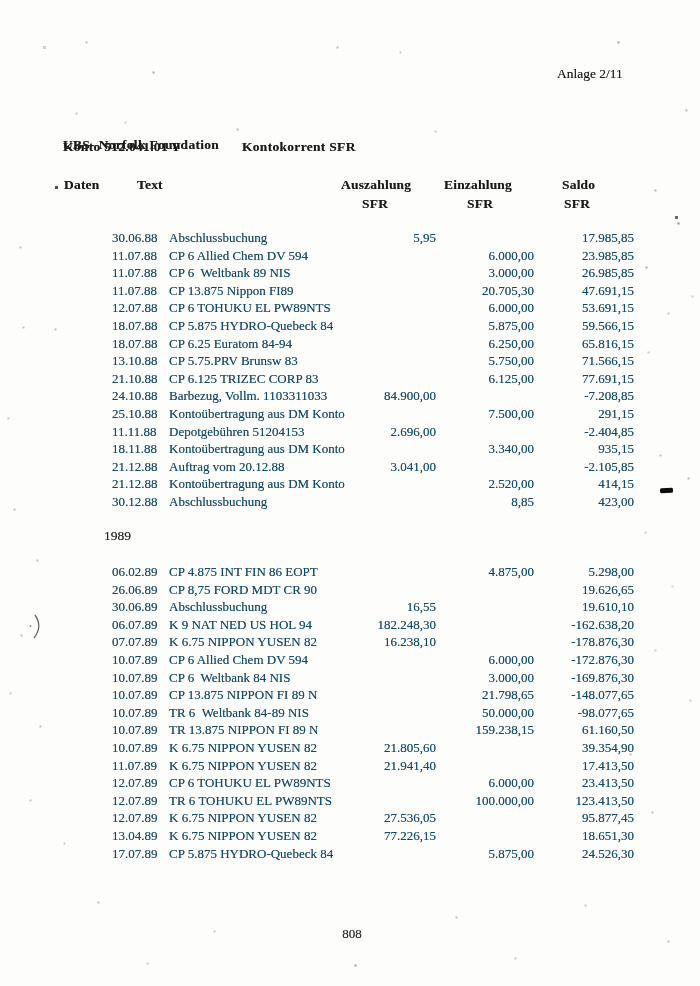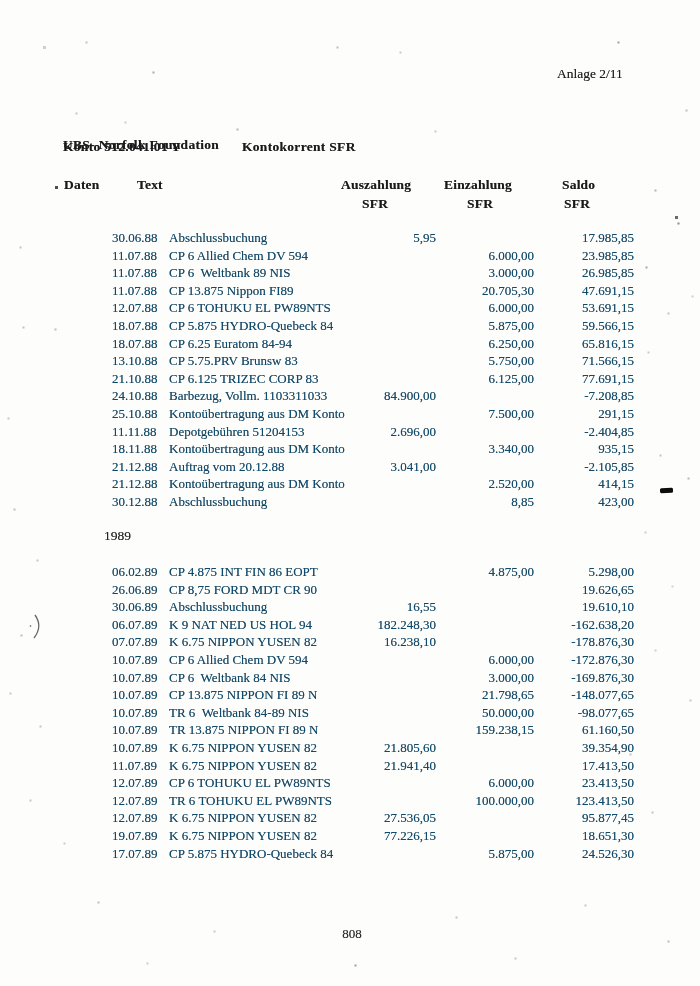--- a/index.html
+++ b/index.html
@@ -306,21 +306,21 @@
         <span class="cell cell-saldo">123.413,50</span>
       </div>
       <div class="row">
         <span class="cell cell-date">12.07.89</span>
         <span class="cell cell-text">K 6.75 NIPPON YUSEN 82</span>
         <span class="cell cell-aus">27.536,05</span>
         <span class="cell cell-ein"></span>
         <span class="cell cell-saldo">95.877,45</span>
       </div>
       <div class="row">
-        <span class="cell cell-date">19.07.89</span>
+        <span class="cell cell-date">13.04.89</span>
         <span class="cell cell-text">K 6.75 NIPPON YUSEN 82</span>
         <span class="cell cell-aus">77.226,15</span>
         <span class="cell cell-ein"></span>
         <span class="cell cell-saldo">18.651,30</span>
       </div>
       <div class="row">
         <span class="cell cell-date">17.07.89</span>
         <span class="cell cell-text">CP 5.875 HYDRO-Quebeck 84</span>
         <span class="cell cell-aus"></span>
         <span class="cell cell-ein">5.875,00</span>

